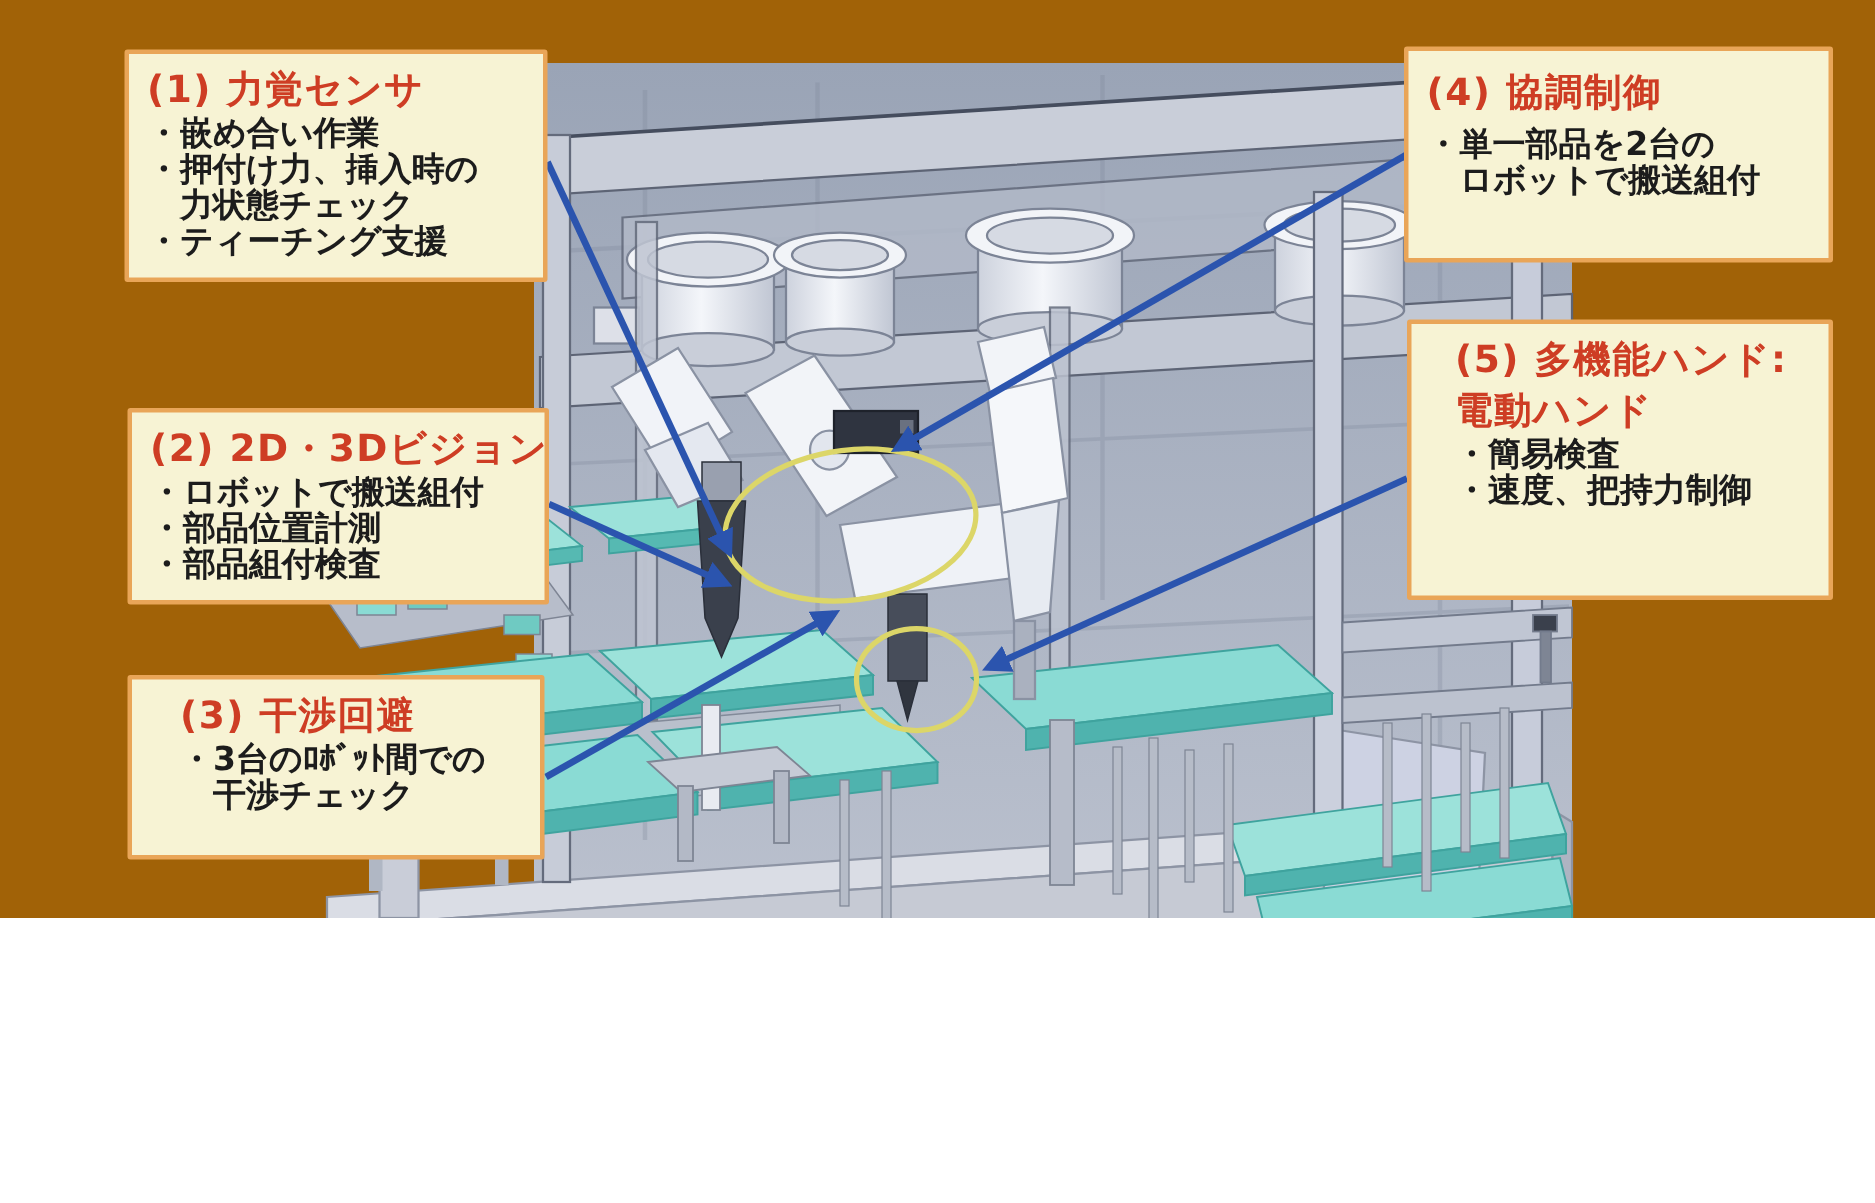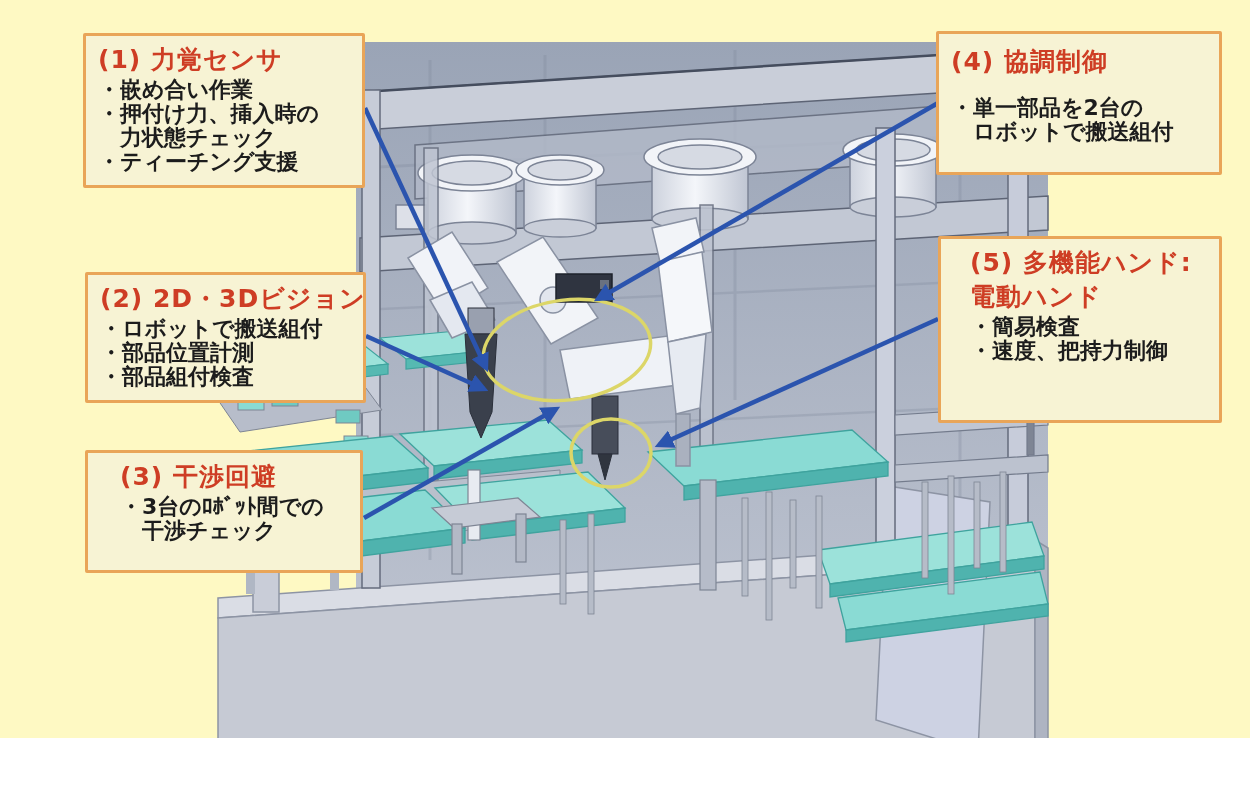--- a/index.html
+++ b/index.html
@@ -1,38 +1,38 @@
 <!DOCTYPE html>
 <html><head>
 <meta charset="utf-8">
 <style>
   html,body{margin:0;padding:0;background:#ffffff;}
   .canvas{
-    position:relative;width:1250px;height:738px;background:#fef9c3;overflow:hidden;
+    position:relative;width:1250px;height:612px;background:#a16207;overflow:hidden;
     font-family:"DejaVu Sans",sans-serif;
   }
   .scene{position:absolute;left:0;top:0;width:1250px;height:802px;}
   .callout{
     position:absolute;box-sizing:border-box;
     background:#f7f3d4;border:3px solid #e9a558;border-radius:2px;
     padding:8px 12px;z-index:5;
   }
   .c-title{
     color:#ce3d24;font-weight:bold;font-size:25px;line-height:31px;
     letter-spacing:1px;margin-bottom:3px;white-space:pre;
   }
   .c-line{
     color:#1c1c1c;font-weight:bold;font-size:22px;line-height:24px;white-space:pre;
   }
   #c1{left:83px;top:33px;width:282px;height:155px;}
   #c2{left:85px;top:272px;width:281px;height:131px;}
   #c3{left:85px;top:450px;width:278px;height:123px;padding-left:32px;}
   #c4{left:936px;top:31px;width:286px;height:144px;padding-top:12px;}
-  #c4 .c-title{margin-bottom:19px;}
-  #c5{left:938px;top:236px;width:284px;height:187px;padding-left:29px;}
+  #c4 .c-title{margin-bottom:8px;}
+  #c5{left:938px;top:213px;width:284px;height:187px;padding-left:29px;}
 </style>
 </head>
 <body>
 
 <div class="canvas">
 
   <svg class="scene" viewBox="0 0 1250 802" aria-hidden="true">
     <defs>
       <linearGradient id="bgGrad" x1="0" y1="0" x2="0" y2="1">
         <stop offset="0" stop-color="#9aa4b6"></stop>

